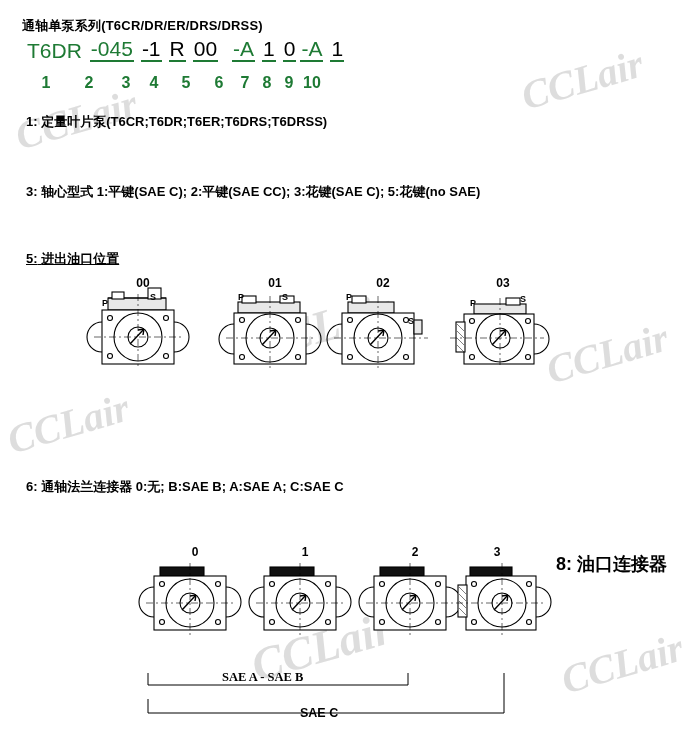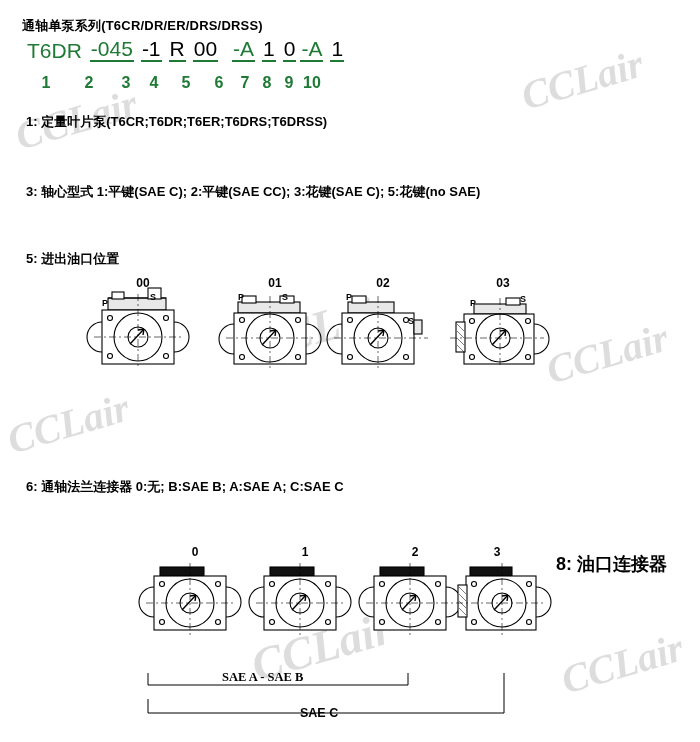--- a/index.html
+++ b/index.html
@@ -153,21 +153,21 @@
   </div>
 
   <div class="note" style="top:113px;">
     <span class="num">1:</span>
     <span class="body">定量叶片泵(T6CR;T6DR;T6ER;T6DRS;T6DRSS)</span>
   </div>
   <div class="note" style="top:183px;">
     <span class="num">3:</span>
     <span class="body">轴心型式 1:平键(SAE C);  2:平键(SAE CC);  3:花键(SAE C);  5:花键(no SAE)</span>
   </div>
-  <div class="note" style="top:250px;">
+  <div class="note" style="top:250px;text-decoration:underline;">
     <span class="num">5:</span>
     <span class="body">进出油口位置</span>
   </div>
 
   <div class="diagrow" style="left:0;top:276px;width:700px;height:130px;">
 
     <div class="pumpwrap" style="left:88px;top:0;width:110px;height:120px;">
       <div class="pumplabel" style="top:0;left:0;">00</div>
       <div class="portmark" style="left:14px;top:22px;">P</div>
       <div class="portmark" style="left:62px;top:16px;">S</div>

